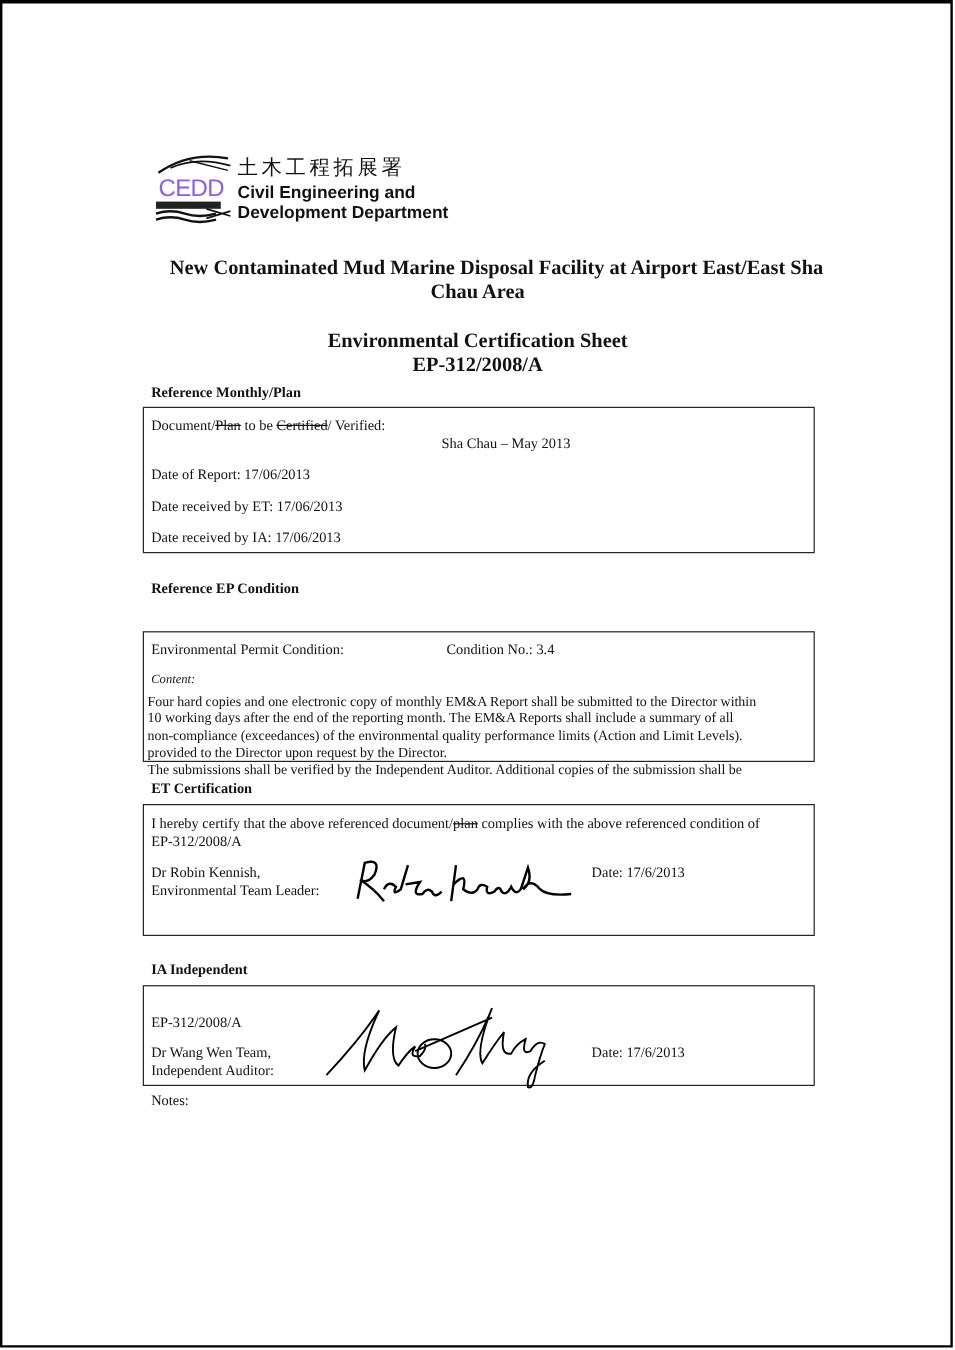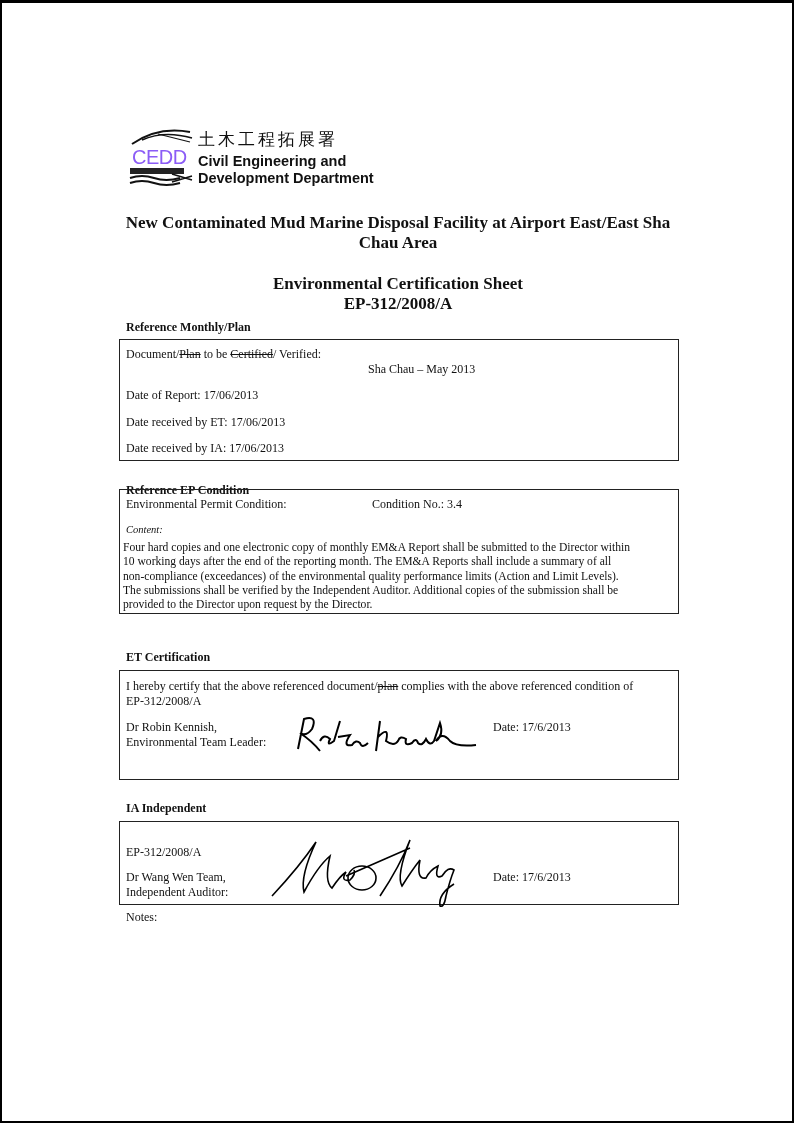--- a/index.html
+++ b/index.html
@@ -34,47 +34,47 @@
     <path d="M2 54 Q14 50 26 54 T52 54" stroke="#111" stroke-width="2" fill="none"></path>
     <path d="M2 59 Q14 55 26 59 T52 59" stroke="#111" stroke-width="2" fill="none"></path>
     <path d="M44 50 L64 56 M44 58 L64 52" stroke="#111" stroke-width="1.5"></path>
   </svg>
   <span class="cedd">CEDD</span>
   <span class="cn">土木工程拓展署</span>
   <span class="en1">Civil Engineering and</span>
   <span class="en2">Development Department</span>
 </div>
 
-<div class="title" style="top:213px;">New Contaminated Mud Marine Disposal Facility at Airport East/East Sha</div>
+<div class="title" style="top:213px;text-align:right;">New Contaminated Mud Marine Disposal Facility at Airport East/East Sha</div>
 <div class="title" style="top:233px;">Chau Area</div>
 <div class="title" style="top:274px;">Environmental Certification Sheet</div>
 <div class="title" style="top:294px;">EP-312/2008/A</div>
 
 <div class="section-h" style="top:320px;">Reference Monthly/Plan</div>
 <div class="box" style="top:339px; height:122px;">
   <div class="abs" style="left:6px; top:7px;">
     <span>Document/</span><span class="strike">Plan</span><span> to be</span> <span class="strike">Certified</span><span>/ Verified:</span>
   </div>
   <div class="abs" style="left:248px; top:22px;">Sha Chau – May 2013</div>
   <div class="abs" style="left:6px; top:48px;">Date of Report: 17/06/2013</div>
   <div class="abs" style="left:6px; top:75px;">Date received by ET: 17/06/2013</div>
   <div class="abs" style="left:6px; top:101px;">Date received by IA: 17/06/2013</div>
 </div>
 
 <div class="section-h" style="top:483px;">Reference EP Condition</div>
-<div class="box" style="top:489px; height:125px;">
+<div class="box" style="top:526px; height:109px;">
   <div class="abs" style="left:6px; top:7px;">Environmental Permit Condition:</div>
   <div class="abs" style="left:252px; top:7px;">Condition No.: 3.4</div>
   <div class="abs" style="left:6px; top:32px; font-style:italic; font-size:10.5px;">Content:</div>
   <div class="abs" style="left:3px; top:51px; font-size:11.6px; line-height:14.3px; white-space:nowrap;">
     <div>Four hard copies and one electronic copy of monthly EM&amp;A Report shall be submitted to the Director within</div>
     <div>10 working days after the end of the reporting month.  The EM&amp;A Reports shall include a summary of all</div>
     <div>non-compliance (exceedances) of the environmental quality performance limits (Action and Limit Levels).</div>
+    <div>provided to the Director upon request by the Director.</div>
     <div>The submissions shall be verified by the Independent Auditor.  Additional copies of the submission shall be</div>
-    <div>provided to the Director upon request by the Director.</div>
   </div>
 </div>
 
 <div class="section-h" style="top:650px;">ET Certification</div>
 <div class="box" style="top:670px; height:110px;">
   <div class="abs" style="left:6px; top:8px; white-space:nowrap;">
     <span>I hereby certify that the above referenced document/</span><span class="strike">plan</span><span> complies with the above referenced condition of</span>
   </div>
   <div class="abs" style="left:6px; top:23px;">EP-312/2008/A</div>
   <div class="abs" style="left:6px; top:49px;">Dr Robin Kennish,</div>

